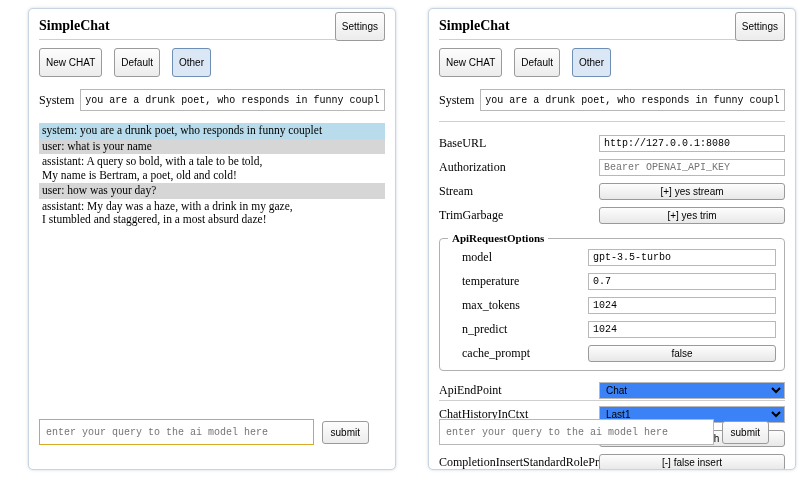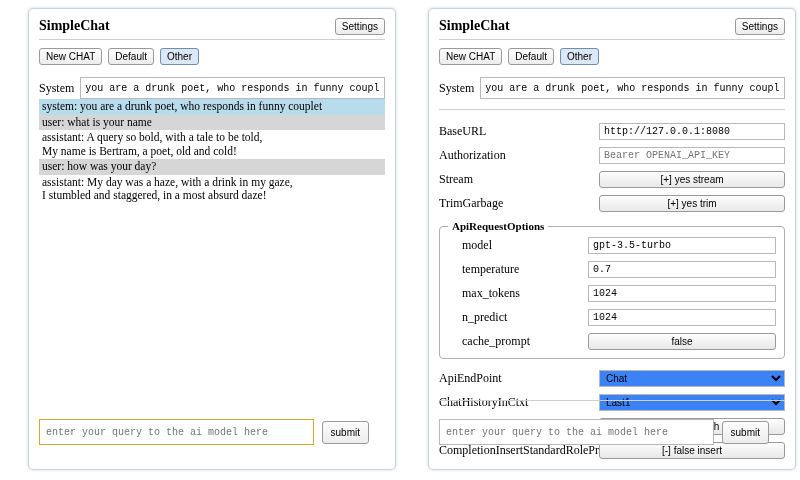--- a/index.html
+++ b/index.html
@@ -44,34 +44,34 @@
     font-family:"Liberation Serif", serif;
     font-size:14px;font-weight:bold;
     letter-spacing:0px;
   }
   .btn{
     font-family:"Liberation Sans", sans-serif;
     font-size:10px;
     background:linear-gradient(#fdfdfd,#ececec);
     border:1px solid #9a9a9a;
     border-radius:3px;
-    padding:2px 6px;
+    padding:8px 6px;
     color:#000;
     line-height:11px;
     cursor:default;
     white-space:nowrap;
   }
   .btn.sel{
     background:#dbe7f5;
     border:1px solid #6d8fb5;
   }
 
   
   .sessrow{
-    display:flex;gap:6px;align-items:center;
+    display:flex;gap:12px;align-items:center;
     margin-top:8px;
   }
 
   
   .sysrow{
     display:flex;align-items:center;gap:6px;
     margin-top:12px;
   }
   .sysrow .lbl{
     font-family:"Liberation Serif", serif;
@@ -84,20 +84,21 @@
     padding:3px 4px;
     border:1px solid #b8b8b8;
     background:#fff;
     box-sizing:border-box;
     height:22px;
     outline:none;
   }
 
   
   .chat{
+    margin-top:12px;
     height:300px;
     overflow:hidden;
   }
   .msg{
     font-family:"Liberation Serif", serif;
     font-size:11.5px;
     line-height:13.5px;
     padding:1px 3px;
     white-space:pre-wrap;
   }

